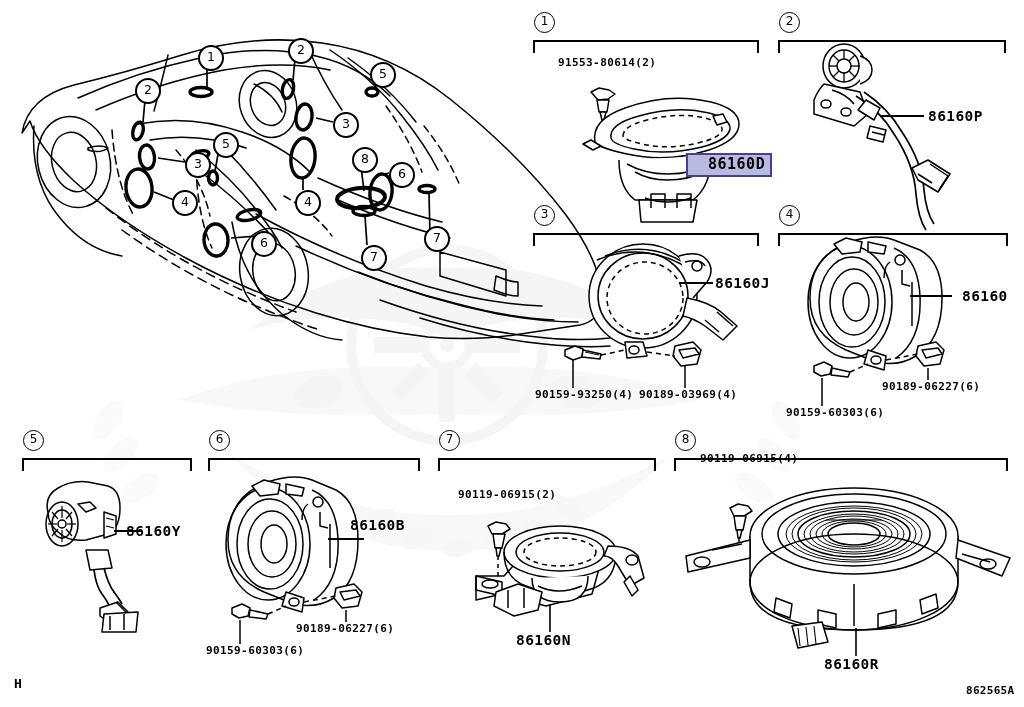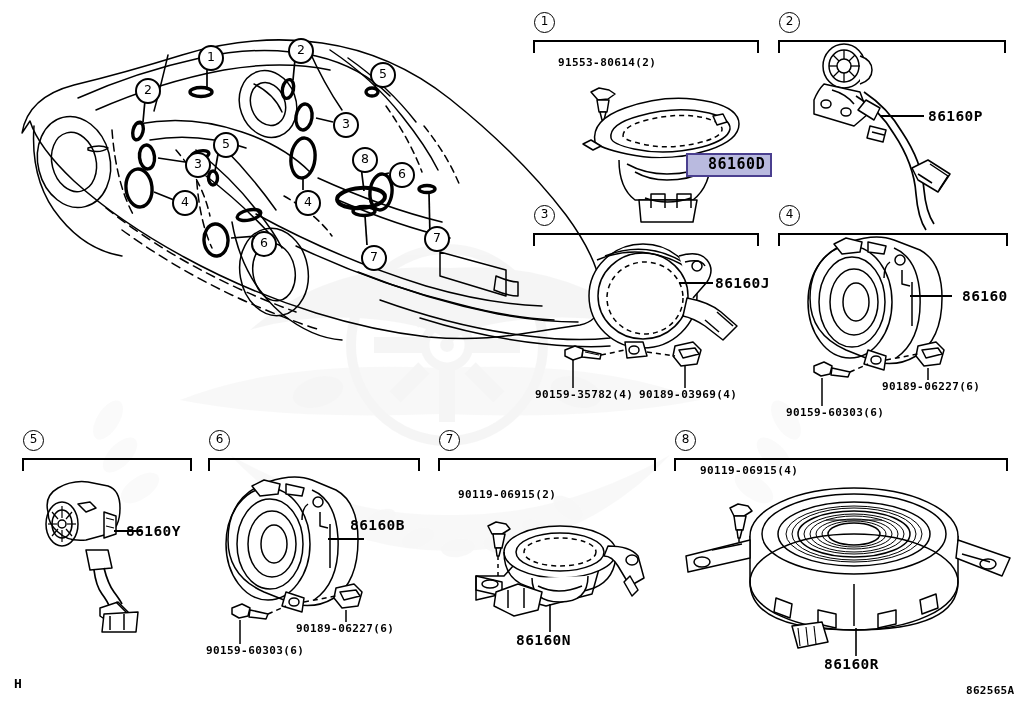--- a/index.html
+++ b/index.html
@@ -343,21 +343,21 @@
         <path d="M148 146 l18 -4 l8 8 l-4 14 l-16 2 l-8 -10 z" fill="#fff"></path>
         <path d="M152 150 l16 -2 l4 6 l-16 4 z"></path>
         <path d="M120 152 L148 156" stroke-dasharray="5 4"></path>
         <path d="M158 166 L158 188"></path>
       </g>
     </svg>
 
     <div class="lead h" style="left:152px;top:82px;width:34px;"></div>
     <div class="plabel" style="left:188px;top:75px;">86160J</div>
 
-    <div class="plabel sm" style="left:8px;top:188px;">90159-35782(4)</div>
+    <div class="plabel sm" style="left:8px;top:188px;">90159-93250(4)</div>
     <div class="plabel sm" style="left:112px;top:188px;">90189-03969(4)</div>
   </div>
 
   <div class="panel" id="panel-4" style="left:772px;top:200px;width:245px;height:215px;">
     <div class="pnum" style="left:7px;top:5px;">4</div>
     <div class="bracket" style="left:6px;top:33px;width:226px;"></div>
 
     <svg style="position:absolute;left:0;top:0;width:245px;height:215px;overflow:visible;">
       <g fill="none" stroke="#000" stroke-width="1.5" stroke-linejoin="round">
 
@@ -521,21 +521,21 @@
       </g>
     </svg>
 
     <div class="plabel" style="left:84px;top:204px;">86160N</div>
   </div>
 
   <div class="panel" id="panel-8" style="left:668px;top:428px;width:348px;height:250px;">
     <div class="pnum" style="left:7px;top:2px;">8</div>
     <div class="bracket" style="left:6px;top:30px;width:330px;"></div>
 
-    <div class="plabel sm" style="left:32px;top:36px;">90119-06915(4)</div>
+    <div class="plabel sm" style="left:32px;top:24px;">90119-06915(4)</div>
 
     <svg style="position:absolute;left:0;top:0;width:348px;height:250px;overflow:visible;">
       <g fill="none" stroke="#000" stroke-width="1.5" stroke-linejoin="round">
 
         <path d="M62 80 l8 -4 l10 2 l4 5 l-8 5 l-10 0 z" fill="#fff"></path>
         <path d="M66 88 l12 0 l-3 14 l-7 0 z" fill="#fff"></path>
         <path d="M69 102 l5 0 l-2 8 l-2 0 z" fill="#fff"></path>
         <path d="M71 110 L71 134" stroke-dasharray="4 4"></path>
 
         <ellipse cx="186" cy="108" rx="104" ry="48" fill="#fff"></ellipse>

